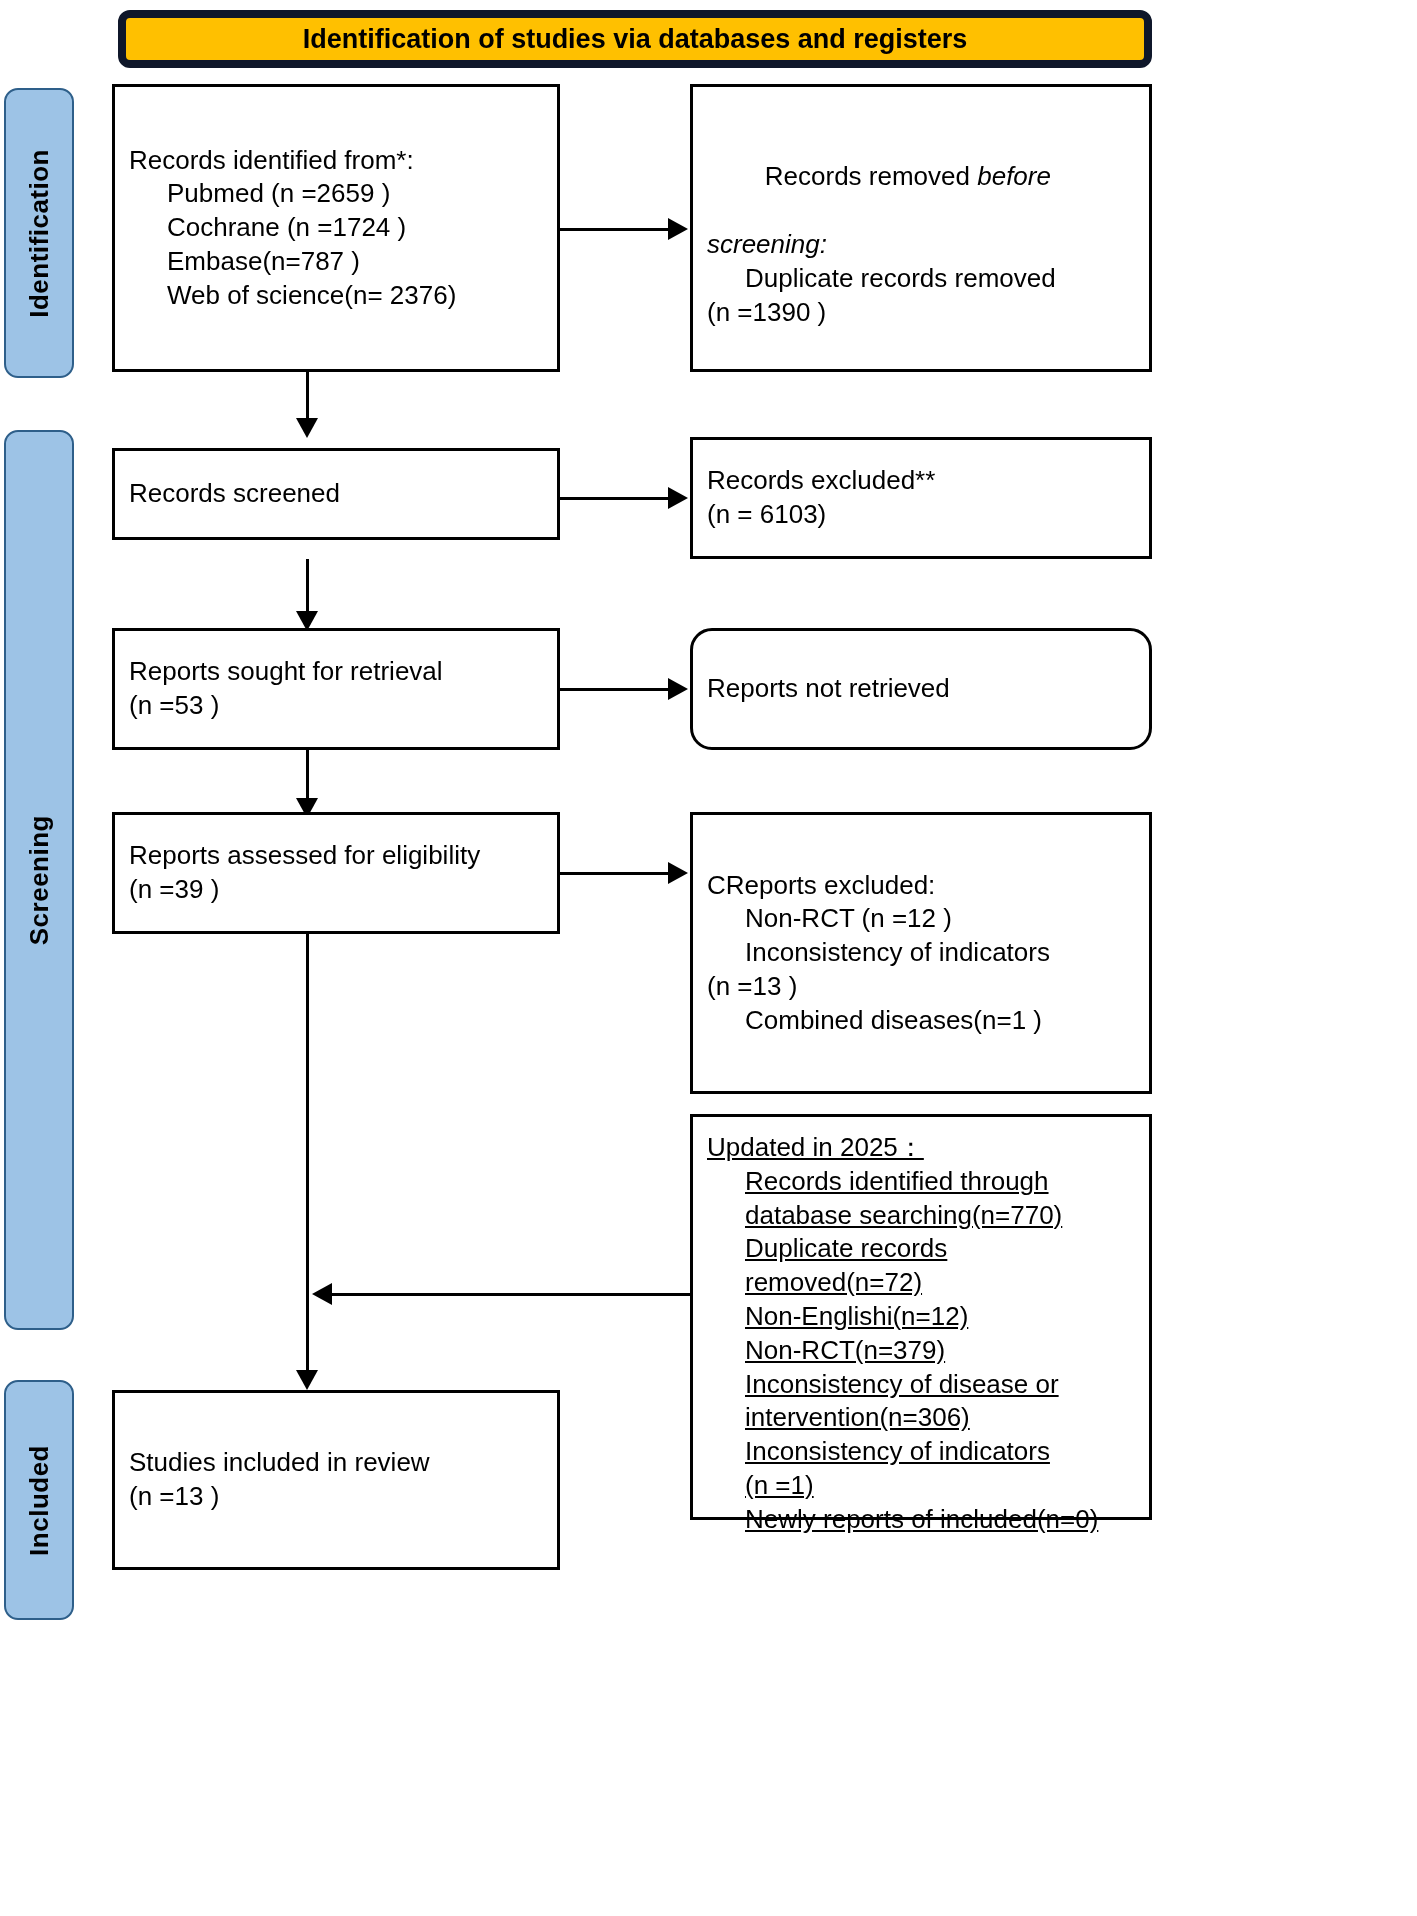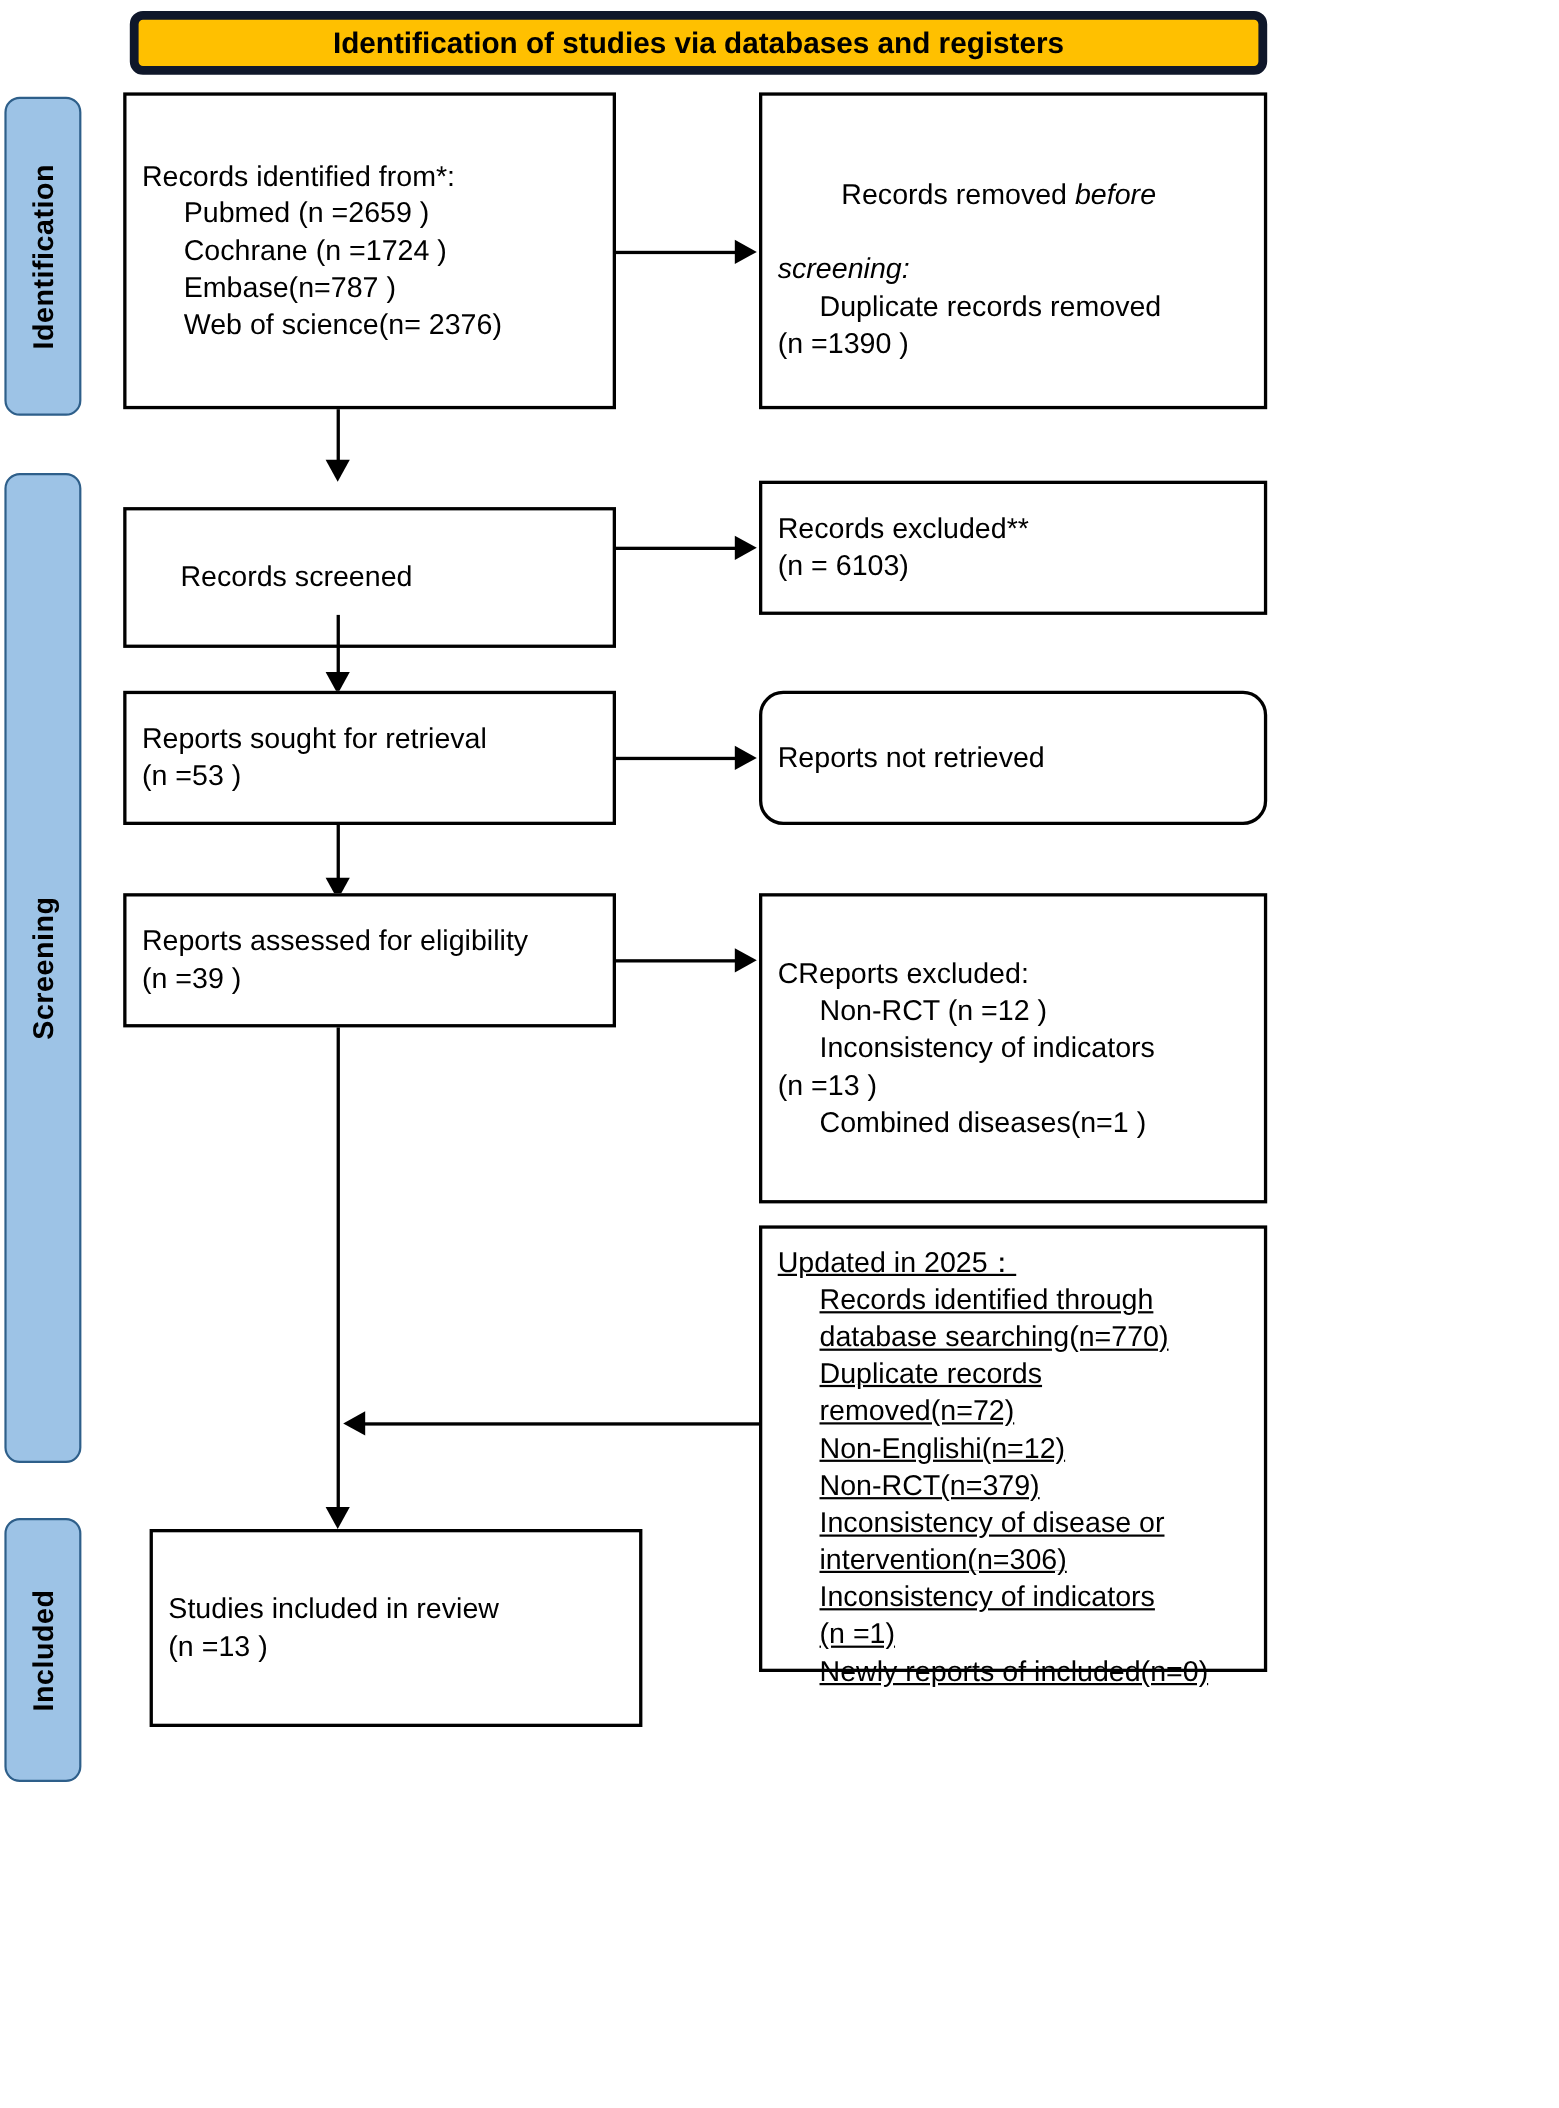--- a/index.html
+++ b/index.html
@@ -150,21 +150,21 @@
       <p>(n =1390 )</p>
     </div>
   </div>
 
   <div class="arrow-line-h" style="left:560px; top:228px; width:110px;"></div>
   <div class="arrow-head-r" style="left:668px; top:218px;"></div>
 
   <div class="arrow-line-v" style="left:306px; top:372px; height:50px;"></div>
   <div class="arrow-head-d" style="left:296px; top:418px;"></div>
 
-  <div class="fbox" style="left:112px; top:461px; width:448px; height:128px;padding-left:35px;">
+  <div class="fbox" style="left:112px; top:448px; width:448px; height:92px;">
     <div class="fbox-inner">
       <p>Records screened</p>
     </div>
   </div>
 
   <div class="fbox" style="left:690px; top:437px; width:462px; height:122px;">
     <div class="fbox-inner">
       <p>Records excluded**</p>
       <p>(n = 6103)</p>
     </div>
@@ -231,20 +231,20 @@
       <p class="ind">Newly reports of included(n=0)</p>
     </div>
   </div>
 
   <div class="arrow-line-h" style="left:330px; top:1293px; width:360px;"></div>
   <div class="arrow-head-l" style="left:312px; top:1283px;"></div>
 
   <div class="arrow-line-v" style="left:306px; top:934px; height:440px;"></div>
   <div class="arrow-head-d" style="left:296px; top:1370px;"></div>
 
-  <div class="fbox" style="left:112px; top:1390px; width:448px; height:180px;margin-left:24px;">
+  <div class="fbox" style="left:112px; top:1390px; width:448px; height:180px;">
     <div class="fbox-inner">
       <p>Studies included in review</p>
       <p>(n =13 )</p>
     </div>
   </div>
 
 </div>
 
 </body></html>

